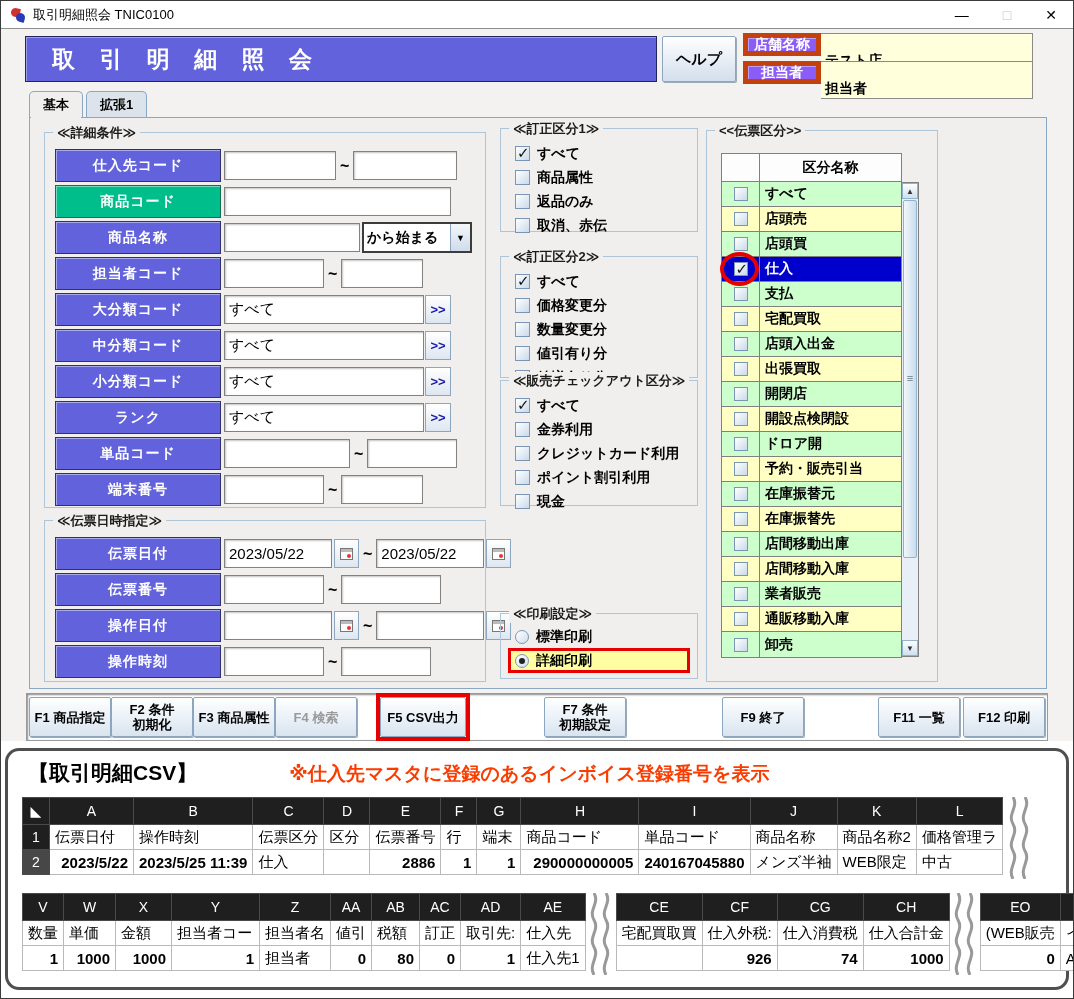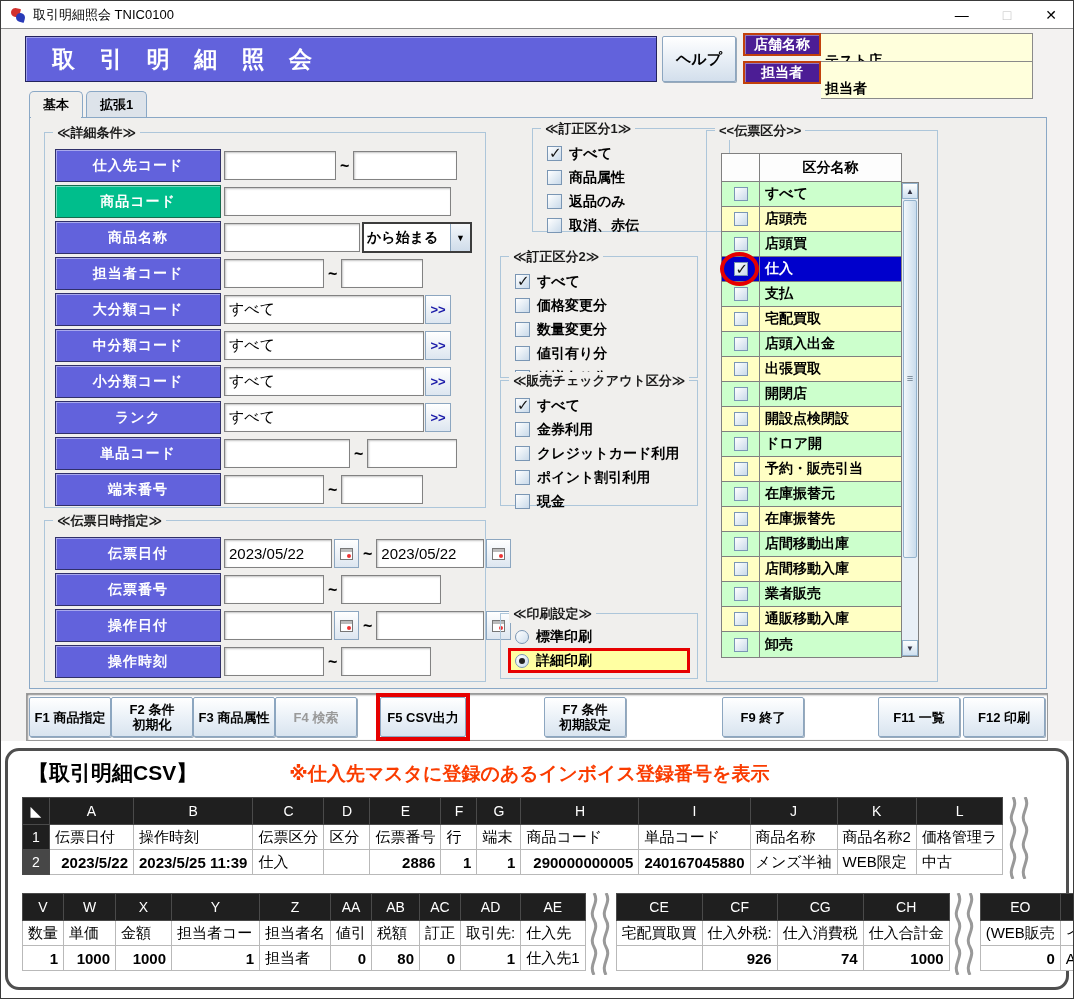--- a/index.html
+++ b/index.html
@@ -19,21 +19,21 @@
   
   .client { background:#f3f2f1; }
   .header { position:relative; height:62px; }
   .banner { position:absolute; left:24px; top:7px; width:632px; height:46px; background:#6262dc; border:1px solid #23235e;
             color:#fff; font-size:23px; font-weight:bold; letter-spacing:9px; display:flex; align-items:center; padding-left:26px;
             box-shadow:inset 1px 1px 0 rgba(255,255,255,.4); }
   .help-btn { position:absolute; left:661px; top:7px; width:74px; height:46px; font-family:inherit; font-size:15px; font-weight:bold;
               background:linear-gradient(#ffffff,#e6edf5 55%,#d3dfec); border:1px solid #8ca6c0; border-radius:2px; box-shadow:1px 1px 0 #9ab; }
   .info { position:absolute; left:742px; top:4px; width:290px; }
   .info-row { display:flex; margin-bottom:5px; height:23px; }
-  .info-label { width:78px; background:#4c1d95; border:2px solid #c2410c; color:#fff; font-weight:bold; font-size:14px;
+  .info-label { width:78px; background:#8b5cf6; border:5px solid #c2410c; color:#fff; font-weight:bold; font-size:14px;
                 display:flex; align-items:center; justify-content:center; box-shadow:inset 1px 1px 0 rgba(255,255,255,.4); }
   .info-value { flex:1; background:#ffffdc; border:1px solid #8a8a8a; border-left:0; font-size:14px; font-weight:bold; padding:18px 4px; }
 
   
   .tabs { padding-left:28px; height:26px; display:flex; gap:3px; position:relative; z-index:2; }
   .tab { padding:4px 13px 0; font-size:13px; font-weight:bold; border:1px solid #8aa8c6; border-bottom:0;
          border-radius:5px 5px 0 0; background:#dde3ea; height:26px; }
   .tab.active { background:#f0efed; position:relative; }
   .tab.active::after { content:""; position:absolute; left:1px; right:1px; bottom:-2px; height:3px; background:#f0efed; }
 
@@ -260,21 +260,21 @@
             </span>
         </div>
         <div class="frow">
           <span class="flabel">操作時刻</span>
           <input class="fi iw4" style="">
           <span class="tilde">~</span>
           <input class="fi iw7" style="">
         </div>
       </div>
 
-      <div class="gb" style="left:470px;top:10px;width:198px;height:104px;margin-left:32px;">
+      <div class="gb" style="left:470px;top:10px;width:198px;height:104px;">
         <div class="gb-title">≪訂正区分1≫</div>
         <div class="gb-body">
 
             <div class="chkrow">
               <span class="cb on"></span>
               <span>すべて</span>
             </div>
 
             <div class="chkrow">
               <span class="cb"></span>

